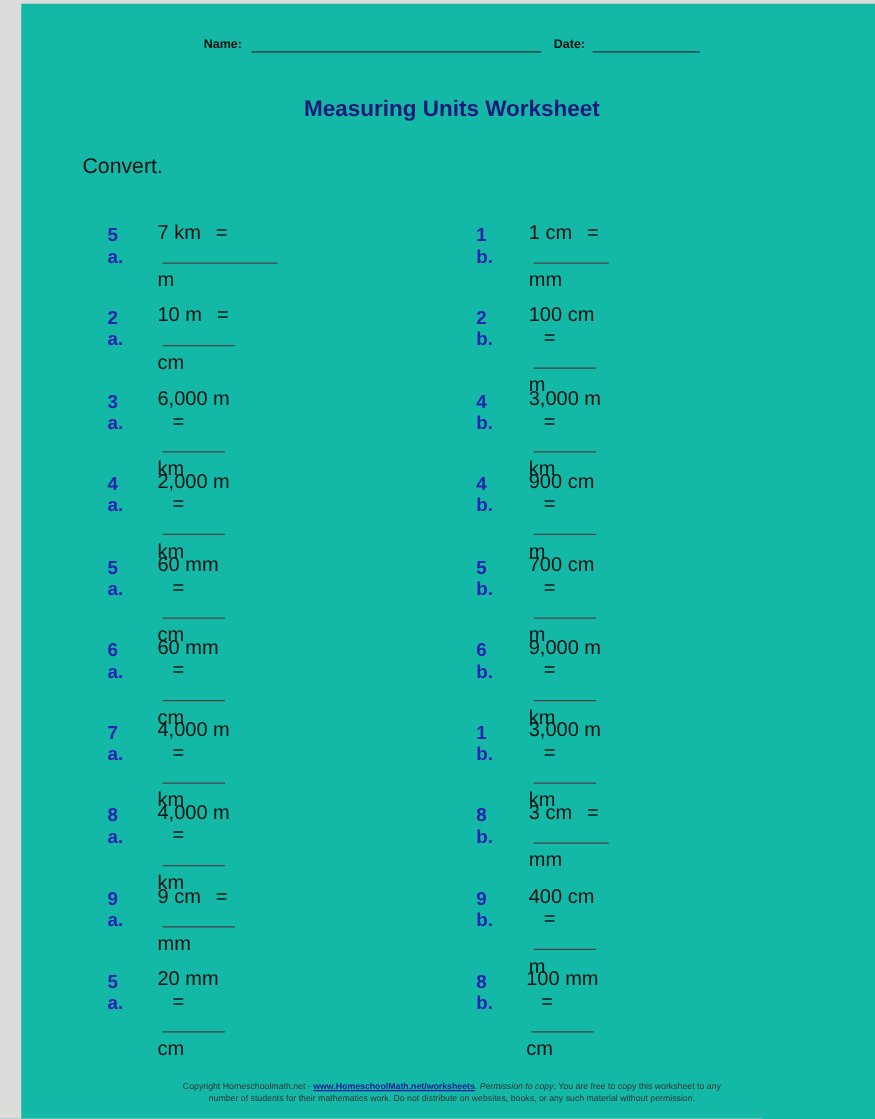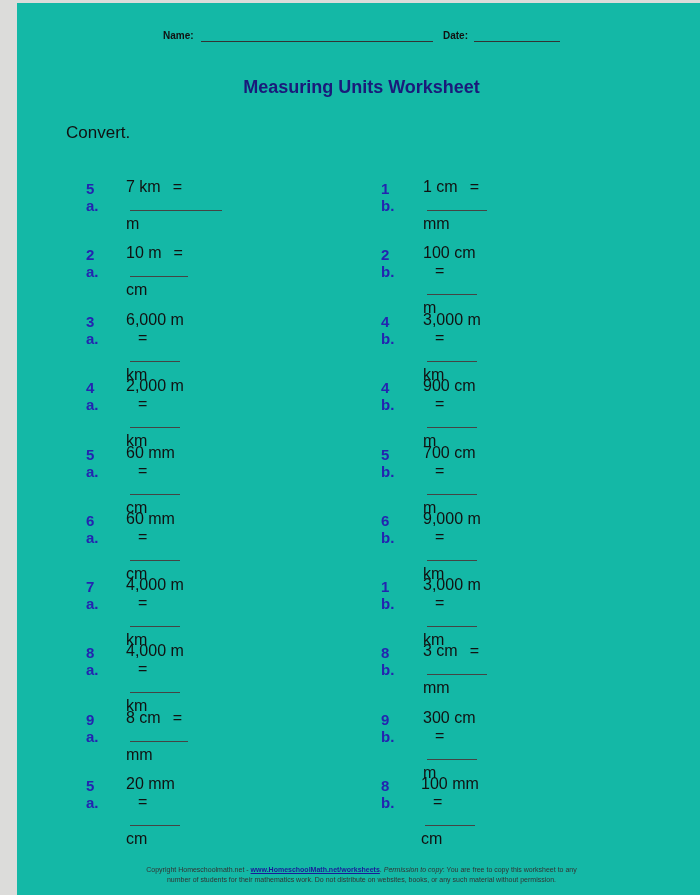--- a/index.html
+++ b/index.html
@@ -71,21 +71,21 @@
       <div class="prob" style="left: 69px; top: 573px;">
         <span class="lbl">7 a.</span>
         <span class="expr" style="left:40px"><span>4,000 m</span><span style="display:inline-block;width:12px"></span><span>=</span><span style="display:inline-block;width:8px"></span><span class="blank" style="width:50px"></span><span>km</span></span>
       </div>
       <div class="prob" style="left: 69px; top: 639px;">
         <span class="lbl">8 a.</span>
         <span class="expr" style="left:40px"><span>4,000 m</span><span style="display:inline-block;width:12px"></span><span>=</span><span style="display:inline-block;width:8px"></span><span class="blank" style="width:50px"></span><span>km</span></span>
       </div>
       <div class="prob" style="left: 69px; top: 706px;">
         <span class="lbl">9 a.</span>
-        <span class="expr" style="left:40px"><span>8 cm</span><span style="display:inline-block;width:12px"></span><span>=</span><span style="display:inline-block;width:8px"></span><span class="blank" style="width:58px"></span><span>mm</span></span>
+        <span class="expr" style="left:40px"><span>9 cm</span><span style="display:inline-block;width:12px"></span><span>=</span><span style="display:inline-block;width:8px"></span><span class="blank" style="width:58px"></span><span>mm</span></span>
       </div>
       <div class="prob" style="left: 69px; top: 772px;">
         <span class="lbl">5 a.</span>
         <span class="expr" style="left:40px"><span>20 mm</span><span style="display:inline-block;width:12px"></span><span>=</span><span style="display:inline-block;width:8px"></span><span class="blank" style="width:50px"></span><span>cm</span></span>
       </div>
       <div class="prob" style="left: 364px; top: 175px;">
         <span class="lbl">1 b.</span>
         <span class="expr" style="left:42px"><span>1 cm</span><span style="display:inline-block;width:12px"></span><span>=</span><span style="display:inline-block;width:8px"></span><span class="blank" style="width:60px"></span><span>mm</span></span>
       </div>
       <div class="prob" style="left: 364px; top: 241px;">
@@ -111,21 +111,21 @@
       <div class="prob" style="left: 364px; top: 573px;">
         <span class="lbl">1 b.</span>
         <span class="expr" style="left:42px"><span>3,000 m</span><span style="display:inline-block;width:12px"></span><span>=</span><span style="display:inline-block;width:8px"></span><span class="blank" style="width:50px"></span><span>km</span></span>
       </div>
       <div class="prob" style="left: 364px; top: 639px;">
         <span class="lbl">8 b.</span>
         <span class="expr" style="left:42px"><span>3 cm</span><span style="display:inline-block;width:12px"></span><span>=</span><span style="display:inline-block;width:8px"></span><span class="blank" style="width:60px"></span><span>mm</span></span>
       </div>
       <div class="prob" style="left: 364px; top: 706px;">
         <span class="lbl">9 b.</span>
-        <span class="expr" style="left:42px"><span>300 cm</span><span style="display:inline-block;width:12px"></span><span>=</span><span style="display:inline-block;width:8px"></span><span class="blank" style="width:50px"></span><span>m</span></span>
+        <span class="expr" style="left:42px"><span>400 cm</span><span style="display:inline-block;width:12px"></span><span>=</span><span style="display:inline-block;width:8px"></span><span class="blank" style="width:50px"></span><span>m</span></span>
       </div>
       <div class="prob" style="left: 364px; top: 772px;">
         <span class="lbl">8 b.</span>
         <span class="expr" style="left:40px"><span>100 mm</span><span style="display:inline-block;width:12px"></span><span>=</span><span style="display:inline-block;width:8px"></span><span class="blank" style="width:50px"></span><span>cm</span></span>
       </div>
     </div>
 
   <div class="footer">
     <div>
       <span>Copyright Homeschoolmath.net - </span><span class="link">www.HomeschoolMath.net/worksheets</span><span>. </span><span class="ital">Permission to copy</span><span>: You are free to copy this worksheet to any</span>

